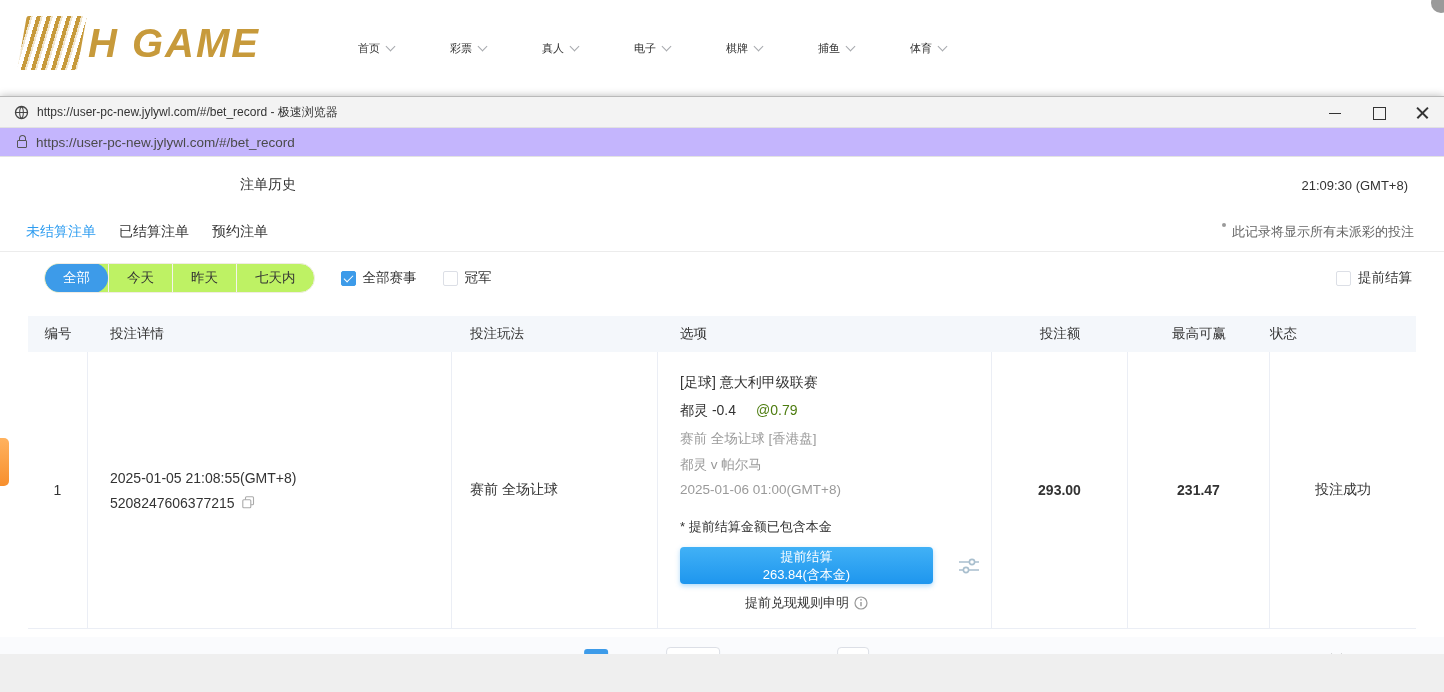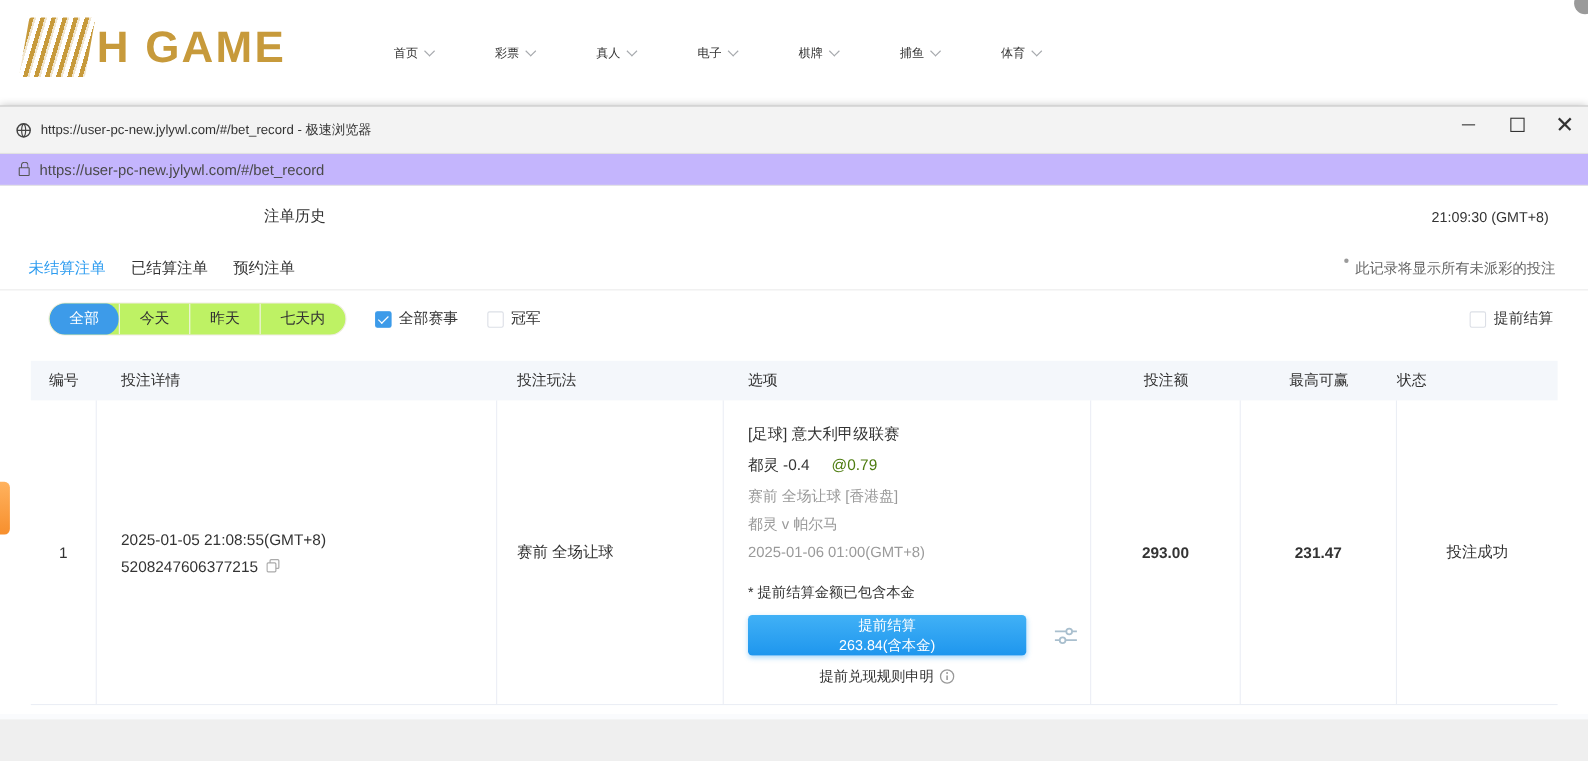--- a/index.html
+++ b/index.html
@@ -5,30 +5,30 @@
   * { box-sizing: border-box; margin: 0; padding: 0; }
   html,body { width:1444px; height:692px; overflow:hidden; }
   body { font-family:"Liberation Sans","DejaVu Sans",sans-serif; background:#e9e9e9; position:relative; }
 
   
   .site-header { position:absolute; top:0; left:0; width:1444px; height:96px; background:#fff; }
   .logo { position:absolute; left:22px; top:16px; display:flex; align-items:center; cursor:pointer; }
   .logo-stripes { width:60px; height:54px; margin-right:6px;
     background:repeating-linear-gradient(97deg,#c79a3b 0 4px,rgba(199,154,59,.25) 4px 6px,transparent 6px 10px);
     transform:skewX(-10deg); border-radius:2px; }
-  .logo-text { font-size:40px; font-weight:bold; color:#c79a3b; letter-spacing:2px; }
+  .logo-text { font-size:40px; font-weight:bold; font-style:italic; color:#c79a3b; letter-spacing:2px; }
   .main-nav { position:absolute; left:358px; top:0; height:96px; display:flex; align-items:center; gap:56px; }
   .nav-item { display:flex; align-items:center; gap:7px; font-size:11px; color:#333; cursor:pointer; white-space:nowrap; }
   .chev { width:7px; height:7px; border-right:1.5px solid #a6a9ad; border-bottom:1.5px solid #a6a9ad; transform:rotate(45deg); margin-top:-4px; }
   .corner-circle { position:absolute; right:-7px; top:-7px; width:20px; height:20px; border-radius:50%; background:#9a9a9a; }
 
   
   .browser { position:absolute; top:96px; left:0; width:1444px; height:596px; background:#fff;
     border-top:1px solid #b9b9b9; box-shadow:0 0 8px rgba(0,0,0,.28); }
-  .titlebar { height:43px; background:#f3f3f3; border-bottom:1px solid #e1e1e1; display:flex; align-items:center; padding:0 14px; position:relative; }
+  .titlebar { height:31px; background:#f3f3f3; border-bottom:1px solid #e1e1e1; display:flex; align-items:center; padding:0 14px; position:relative; }
   .titlebar-text { font-size:12px; color:#333; margin-left:8px; }
   .win-controls { position:absolute; right:14px; top:0; height:31px; display:flex; align-items:center; gap:30px; }
   .wc { width:14px; height:14px; position:relative; cursor:pointer; }
   .wc-min::after { content:""; position:absolute; left:1px; right:1px; top:7px; height:1.6px; background:#333; }
   .wc-max::after { content:""; position:absolute; left:1px; top:1px; width:11px; height:11px; border:1.6px solid #333; }
   .wc-close::before,.wc-close::after { content:""; position:absolute; left:-1px; top:6px; width:15px; height:1.6px; background:#333; }
   .wc-close::before { transform:rotate(45deg); } .wc-close::after { transform:rotate(-45deg); }
 
   .addressbar { height:29px; background:#c4b5fd; border-bottom:1px solid #e3e3e3; display:flex; align-items:center; padding:0 17px; }
   .url-text { font-size:13.5px; color:#4a4a4a; margin-left:9px; }

